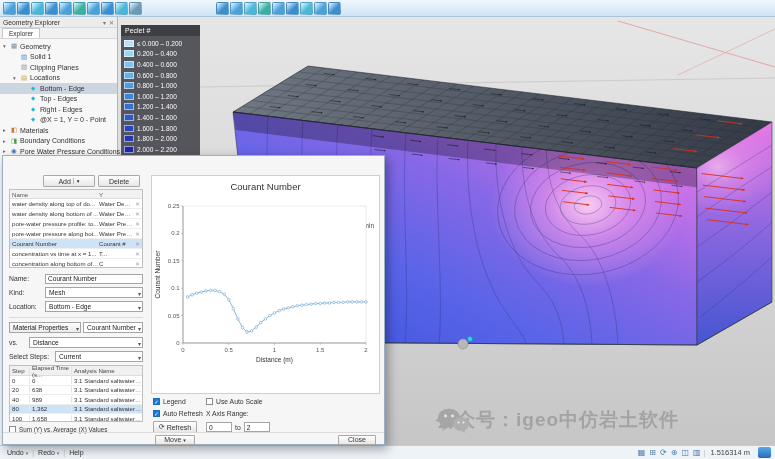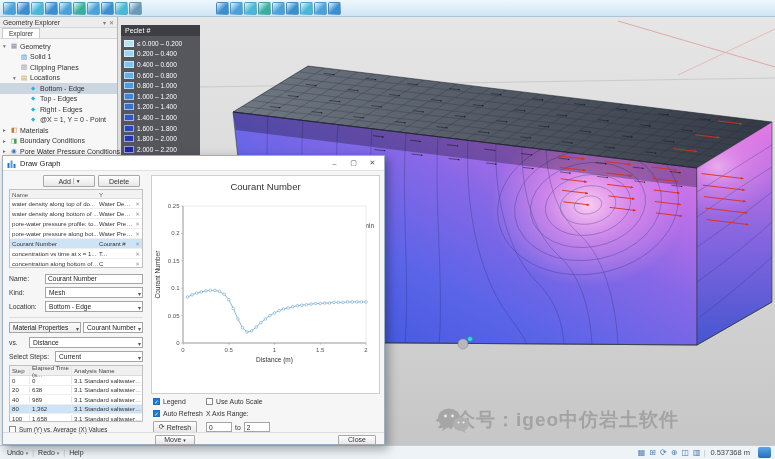--- a/index.html
+++ b/index.html
@@ -459,31 +459,20 @@
           <span>1.800 – 2.000</span>
         </div>
       <div class="lg-row">
           <span class="lg-swatch" style="background: rgb(31, 40, 166);"></span>
           <span>2.000 – 2.200</span>
         </div>
     </div>
   </div>
 
   <div class="dialog">
-    <div class="dlg-title">
-      <svg width="9" height="9" viewBox="0 0 9 9">
-        <rect x="0.5" y="4" width="2" height="5" fill="#2878c8"></rect>
-          <rect x="3.5" y="1.5" width="2" height="7.5" fill="#54a0e0"></rect>
-          <rect x="6.5" y="5" width="2" height="4" fill="#2878c8"></rect>
-      </svg>
-      <span class="t">Draw Graph</span>
-      <span class="winbtn">–</span>
-      <span class="winbtn">▢</span>
-      <span class="winbtn">✕</span>
-    </div>
 
     <div class="optrow" style="left:40px;top:19px;">
       <span class="btn" style="width:52px;"><span>Add</span>&nbsp;<span style="border-left:1px solid #bbb;padding-left:3px;font-size:5.5px;">▾</span></span>
       <span class="btn" style="width:42px;">
           <span>Delete</span>
         </span>
     </div>
 
     <div class="glist">
       <div class="glr hdr">
@@ -736,17 +725,17 @@
         <span>Help</span>
       </span>
     <span class="flex1"></span>
     <span class="sb-ico">▦</span>
     <span class="sb-ico">⊞</span>
     <span class="sb-ico">⟳</span>
     <span class="sb-ico">⊕</span>
     <span class="sb-ico">◫</span>
     <span class="sb-ico">▥</span>
     <span class="sb-sep">|</span>
-    <span style="font-size:7.5px;margin:0 4px;">0.537368 m</span>
+    <span style="font-size:7.5px;margin:0 4px;">1.516314 m</span>
     <span class="sb-app"></span>
   </div>
 
 </div>
 
 </body></html>

